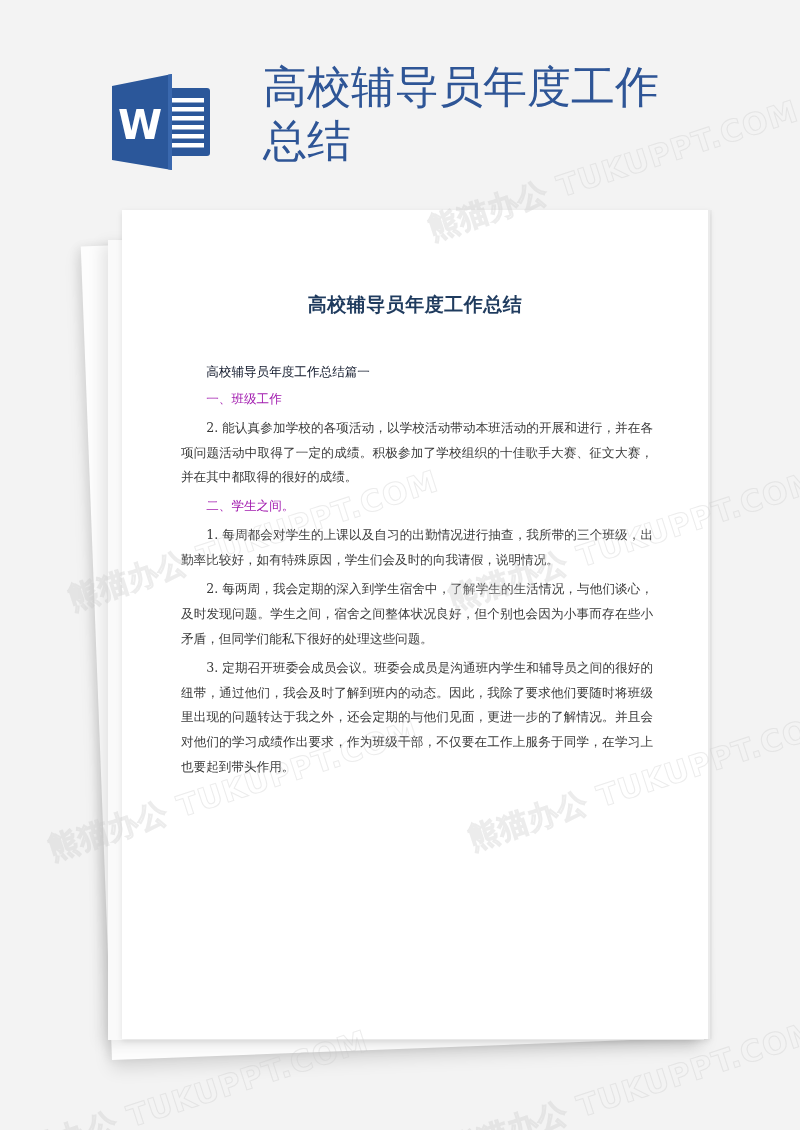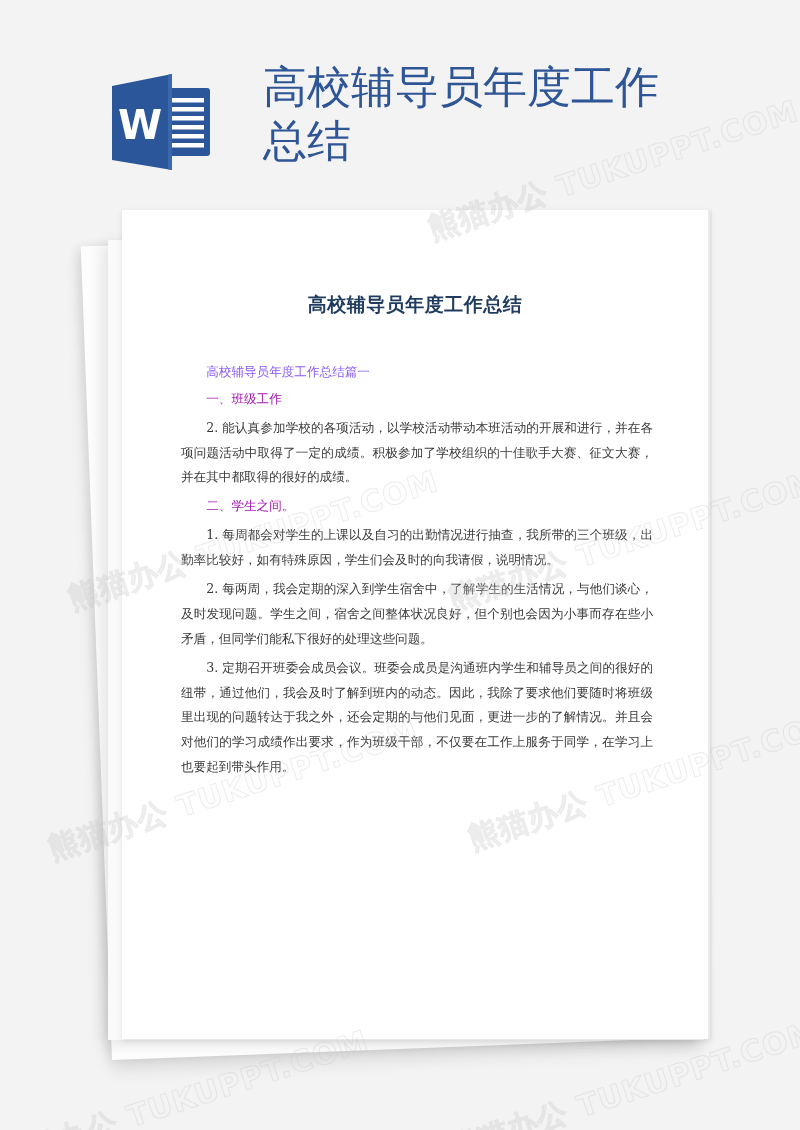--- a/index.html
+++ b/index.html
@@ -93,21 +93,21 @@
       line-height: 24.8px;
       text-align: justify;
     }
     .doc-body p {
       margin: 0 0 4.2px 0;
       text-indent: 2em;
     }
     .doc-body p.subtitle {
       margin-bottom: 2px;
       text-indent: 2em;
-      color: #8b5cf6;
+      color: #0f172a;
     }
     .doc-body p.section {
       color: #a21caf;
     }
 
     
     .wm {
       position: absolute;
       font-family: "DejaVu Sans", "Liberation Sans", sans-serif;
       font-size: 30px;

